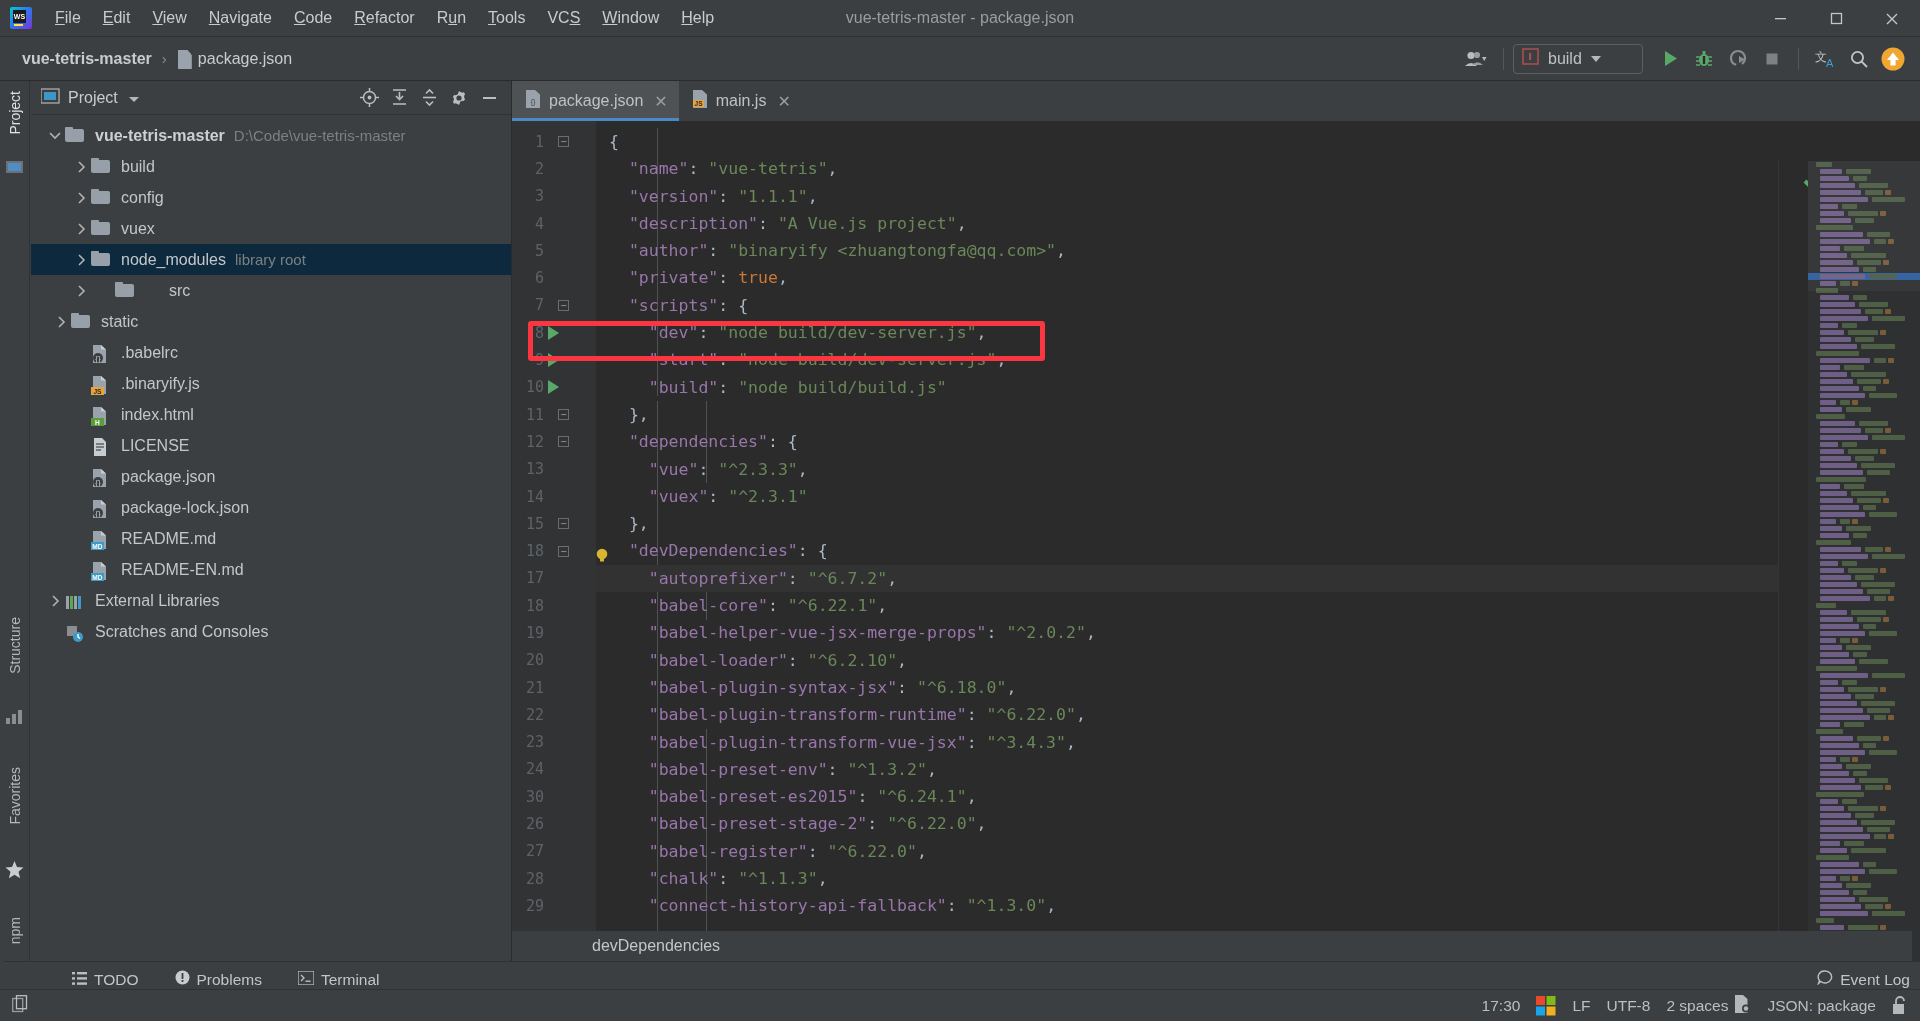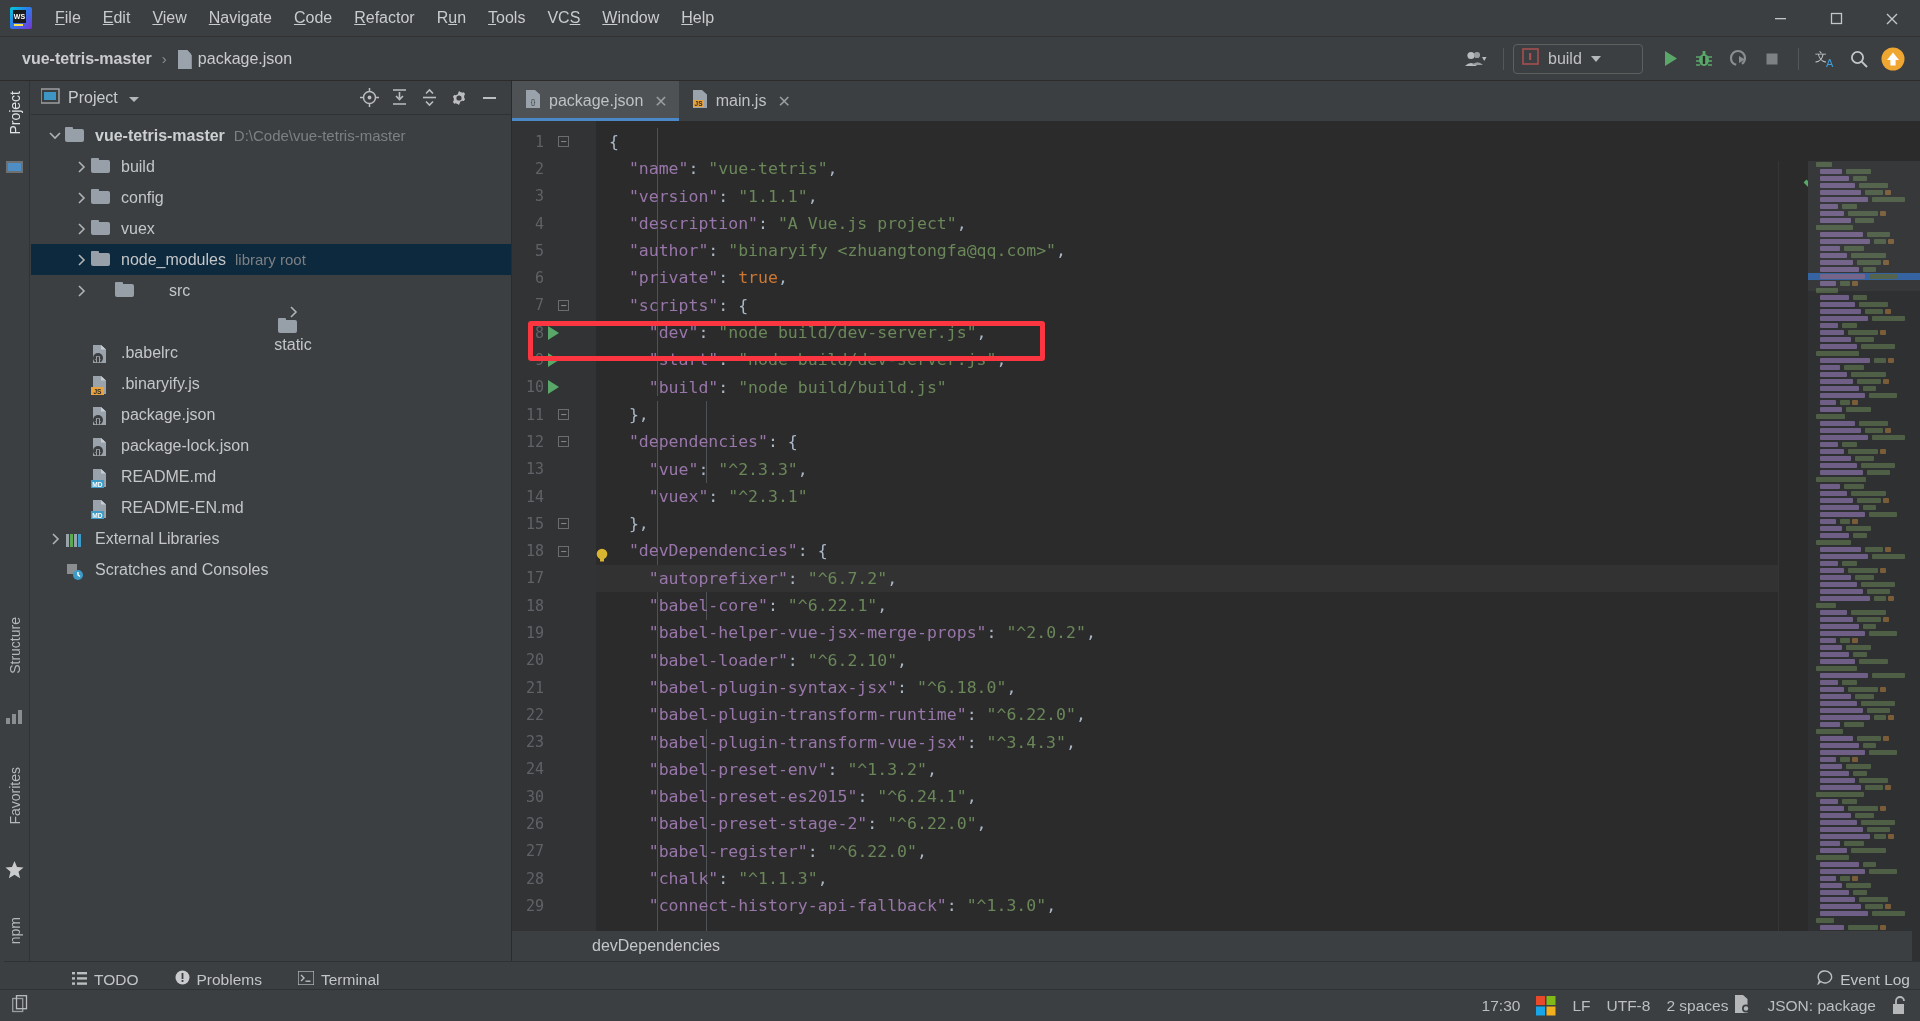--- a/index.html
+++ b/index.html
@@ -244,20 +244,21 @@
       <div class="menu-item"><span class="mn">V</span>iew</div>
       <div class="menu-item"><span class="mn">N</span>avigate</div>
       <div class="menu-item"><span class="mn">C</span>ode</div>
       <div class="menu-item"><span class="mn">R</span>efactor</div>
       <div class="menu-item">R<span class="mn">u</span>n</div>
       <div class="menu-item"><span class="mn">T</span>ools</div>
       <div class="menu-item">VC<span class="mn">S</span></div>
       <div class="menu-item"><span class="mn">W</span>indow</div>
       <div class="menu-item"><span class="mn">H</span>elp</div>
     </div>
+    <div class="win-title">vue-tetris-master - package.json</div>
     <div class="win-btns">
       <div class="win-btn">
         <svg width="13" height="13" viewBox="0 0 13 13">
             <rect x="1" y="6" width="11" height="1.3" fill="#c3c5c7"></rect>
           </svg>
       </div>
       <div class="win-btn">
         <svg width="13" height="13" viewBox="0 0 13 13">
             <rect x="1.5" y="1.5" width="10" height="10" fill="none" stroke="#c3c5c7" stroke-width="1.3"></rect>
           </svg>
@@ -492,21 +493,21 @@
         </div>
         <div class="tree-row" style="padding-left: 40px; gap: 24px;">
           <span class="arrow">
             <svg width="9" height="12" viewBox="0 0 9 12">
               <path d="M2 1 L7 6 L2 11" stroke="#b0b2b4" stroke-width="1.6" fill="none"></path>
             </svg>
           </span>
           <span class="tree-ico"><span class="folder"></span></span>
           <span class="tree-label">src</span>
         </div>
-        <div class="tree-row" style="padding-left: 44px; flex-direction: column;">
+        <div class="tree-row" style="padding-left: 20px;">
           <span class="arrow">
             <svg width="9" height="12" viewBox="0 0 9 12">
               <path d="M2 1 L7 6 L2 11" stroke="#b0b2b4" stroke-width="1.6" fill="none"></path>
             </svg>
           </span>
           <span class="tree-ico"><span class="folder"></span></span>
           <span class="tree-label">static</span>
         </div>
         <div class="tree-row" style="padding-left: 40px;">
           <span class="arrow"></span>
@@ -520,20 +521,38 @@
         </div>
         <div class="tree-row" style="padding-left: 40px;">
           <span class="arrow"></span>
           <span class="tree-ico"><svg width="19" height="20" viewBox="0 0 19 20">
               <path d="M2 1 h8 l5 4.5 v13.5 h-13z" fill="#9aa3ab"></path>
               <path d="M10 1 v4.5 h5z" fill="#c5ccd2"></path>
               <rect x="0" y="12" width="13" height="8" fill="#e8a33d"></rect>
               <text x="6.5" y="18.6" font-size="6.6" font-weight="bold" fill="#2b2b2b" text-anchor="middle" font-family="'Liberation Sans',sans-serif">JS</text>
             </svg></span>
           <span class="tree-label">.binaryify.js</span>
+        </div>
+        <div class="tree-row" style="padding-left: 40px;">
+          <span class="arrow"></span>
+          <span class="tree-ico"><svg width="19" height="20" viewBox="0 0 19 20">
+              <path d="M2 1 h8 l5 4.5 v13.5 h-13z" fill="#9aa3ab"></path>
+              <path d="M10 1 v4.5 h5z" fill="#c5ccd2"></path>
+              <rect x="0" y="12" width="13" height="8" fill="#5a9e3a"></rect>
+              <text x="6.5" y="18.6" font-size="6.6" font-weight="bold" fill="#ffffff" text-anchor="middle" font-family="'Liberation Sans',sans-serif">H</text>
+            </svg></span>
+          <span class="tree-label">index.html</span>
+        </div>
+        <div class="tree-row" style="padding-left: 40px;">
+          <span class="arrow"></span>
+          <span class="tree-ico"><svg width="19" height="20" viewBox="0 0 19 20">
+              <path d="M3 1 h8 l4 4 v14 h-12z" fill="#c5ccd2"></path>
+              <path d="M5 7 h8 M5 10 h8 M5 13 h5" stroke="#5c6164" stroke-width="1.3"></path>
+            </svg></span>
+          <span class="tree-label">LICENSE</span>
         </div>
         <div class="tree-row" style="padding-left: 40px;">
           <span class="arrow"></span>
           <span class="tree-ico"><svg width="19" height="20" viewBox="0 0 19 20">
               <path d="M2 1 h8 l5 4.5 v13.5 h-13z" fill="#9aa3ab"></path>
               <path d="M10 1 v4.5 h5z" fill="#c5ccd2"></path>
               <circle cx="7" cy="14" r="5" fill="#3c3f41"></circle>
               <text x="7" y="17" font-size="8" fill="#c6cbd0" text-anchor="middle" font-family="'Liberation Sans',sans-serif">{}</text>
             </svg></span>
           <span class="tree-label">package.json</span>

